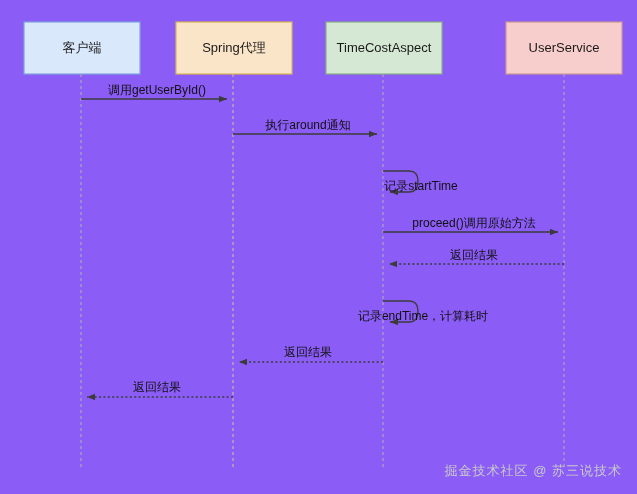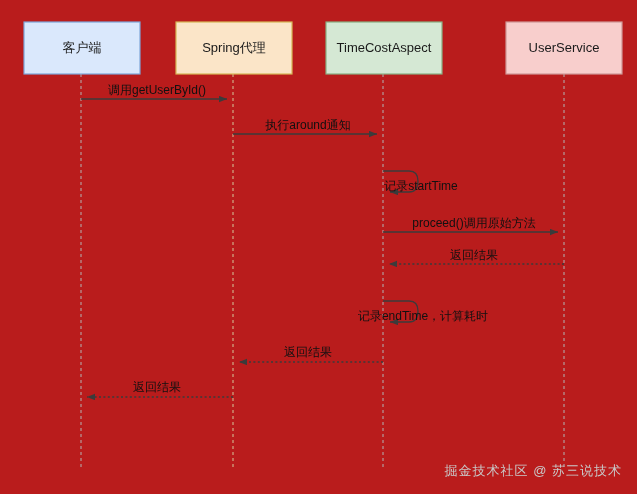--- a/index.html
+++ b/index.html
@@ -7,21 +7,21 @@
     padding: 0;
     background: #ffffff;
   }
   body {
     font-family: "Liberation Sans", "DejaVu Sans", sans-serif;
   }
   #diagram-root {
     position: relative;
     width: 637px;
     height: 494px;
-    background: #b91c1c;
+    background: #8b5cf6;
     overflow: hidden;
   }
   #diagram-svg {
     position: absolute;
     left: 0;
     top: 0;
     width: 637px;
     height: 494px;
     display: block;
   }

